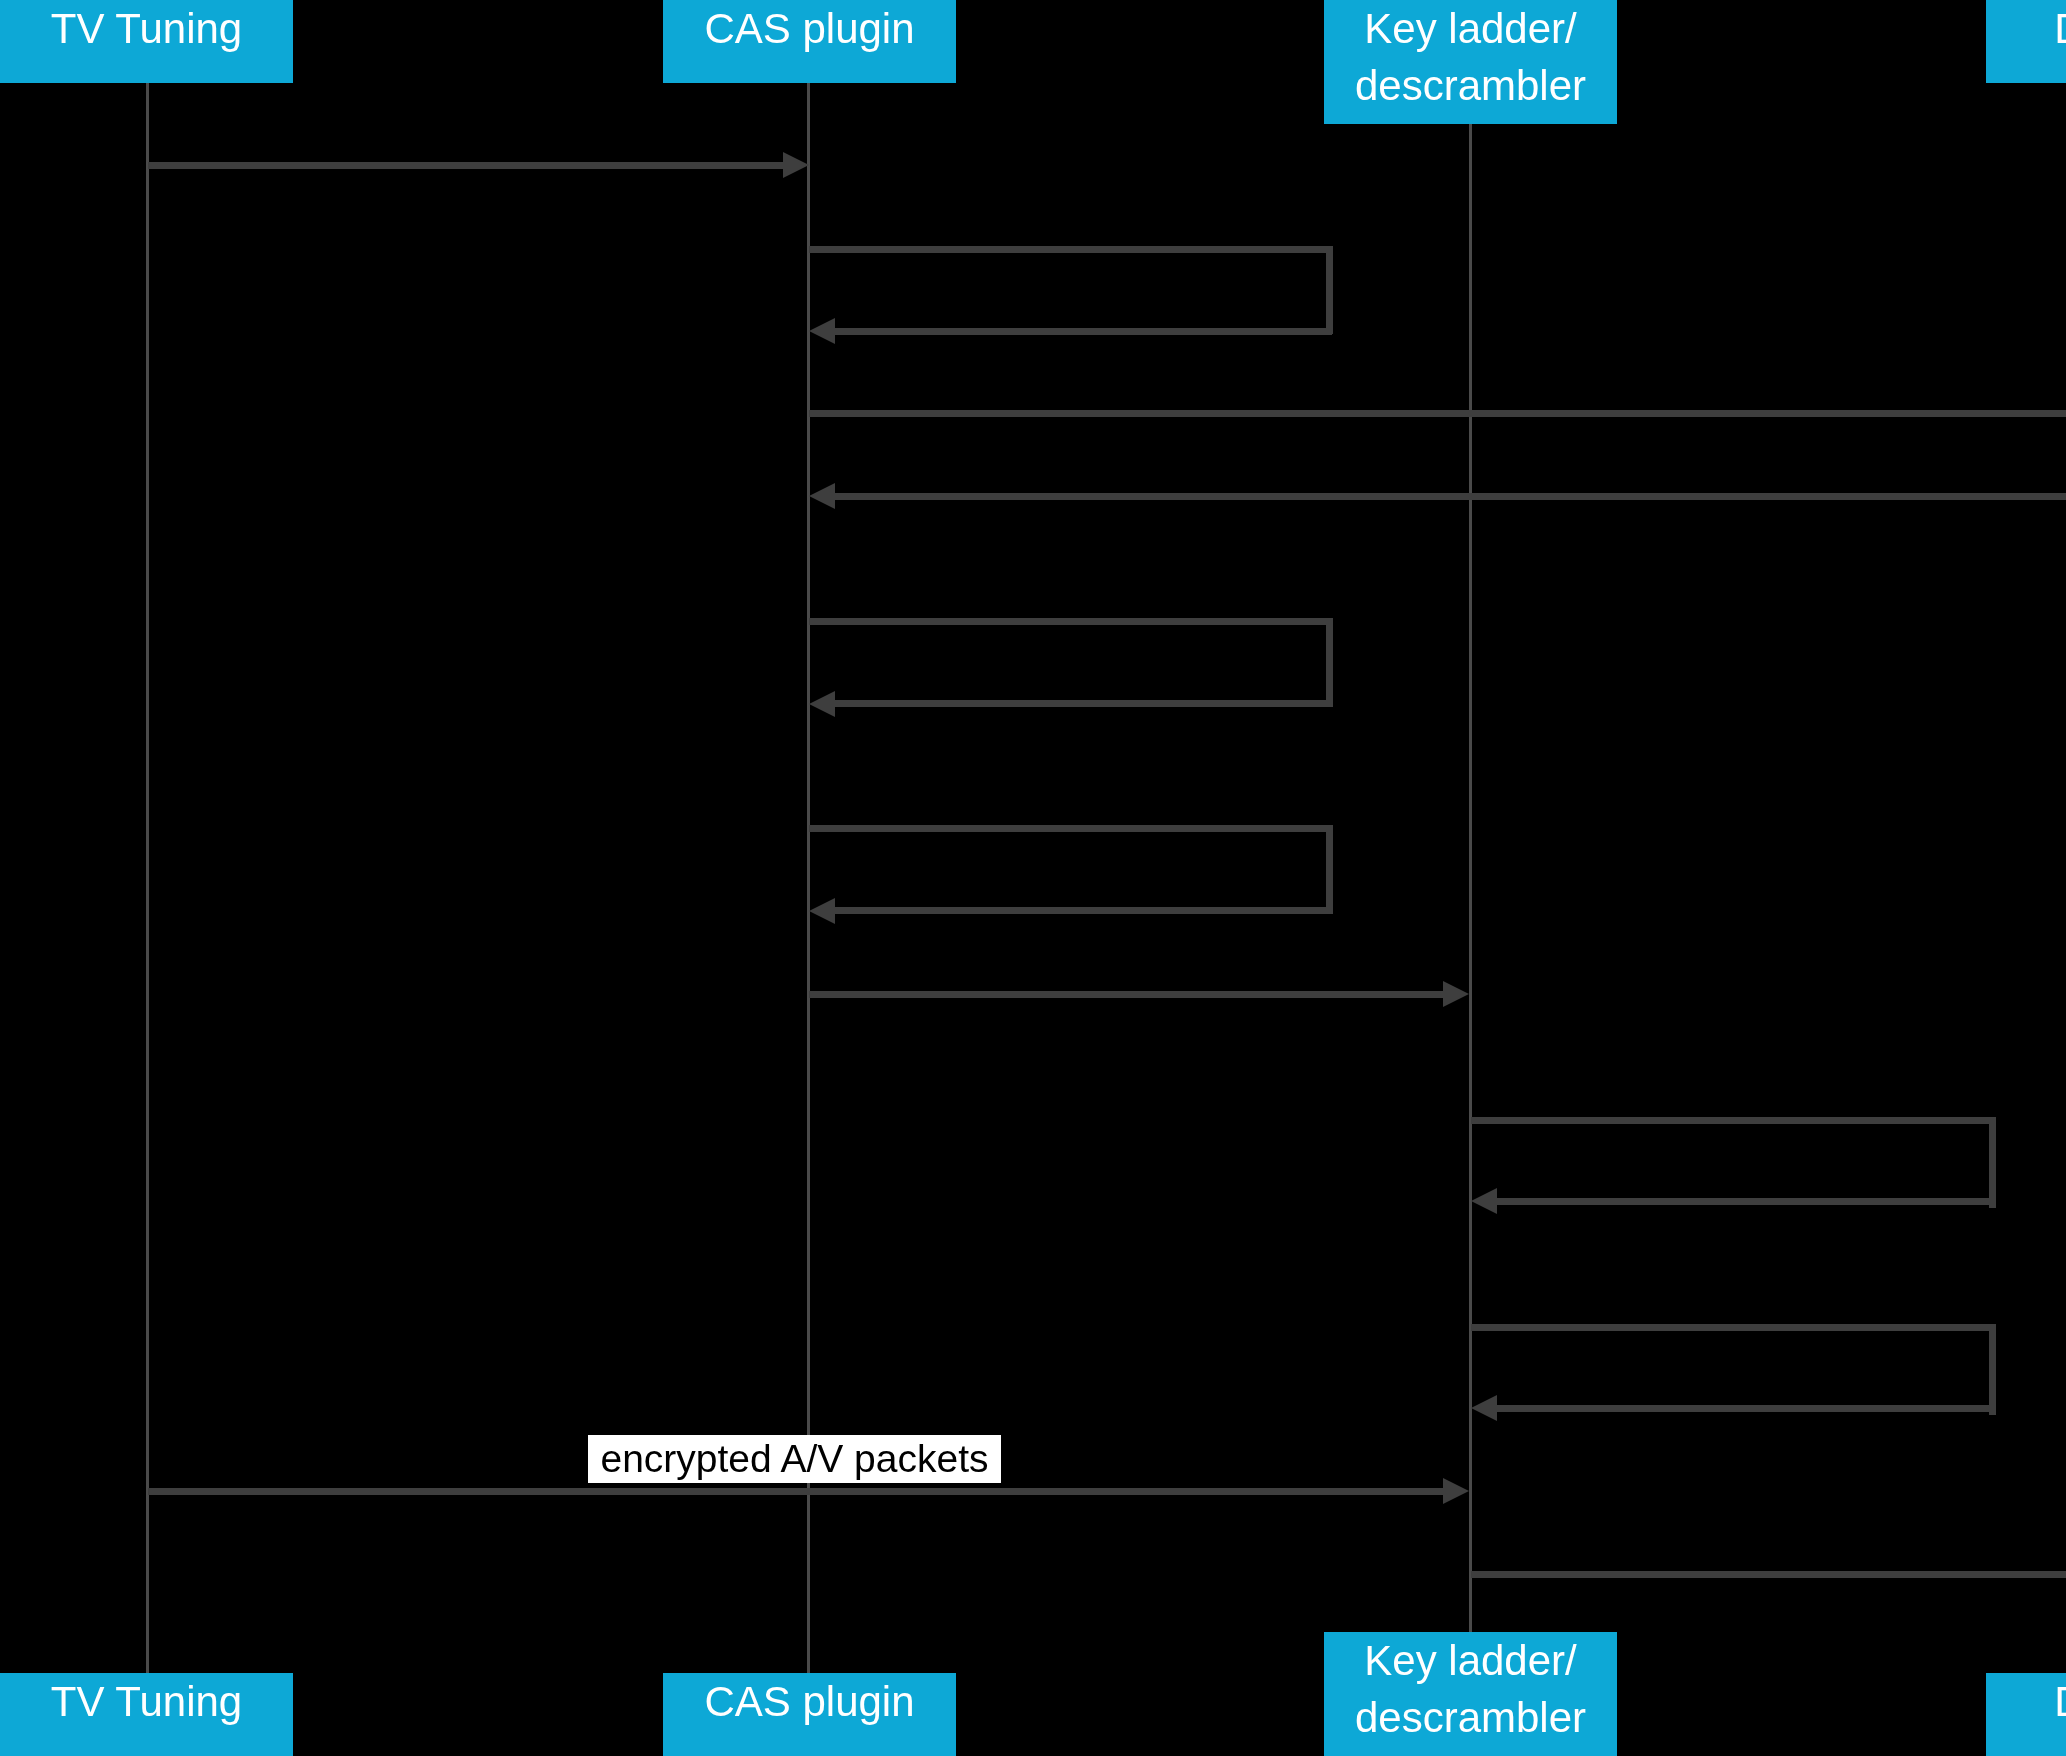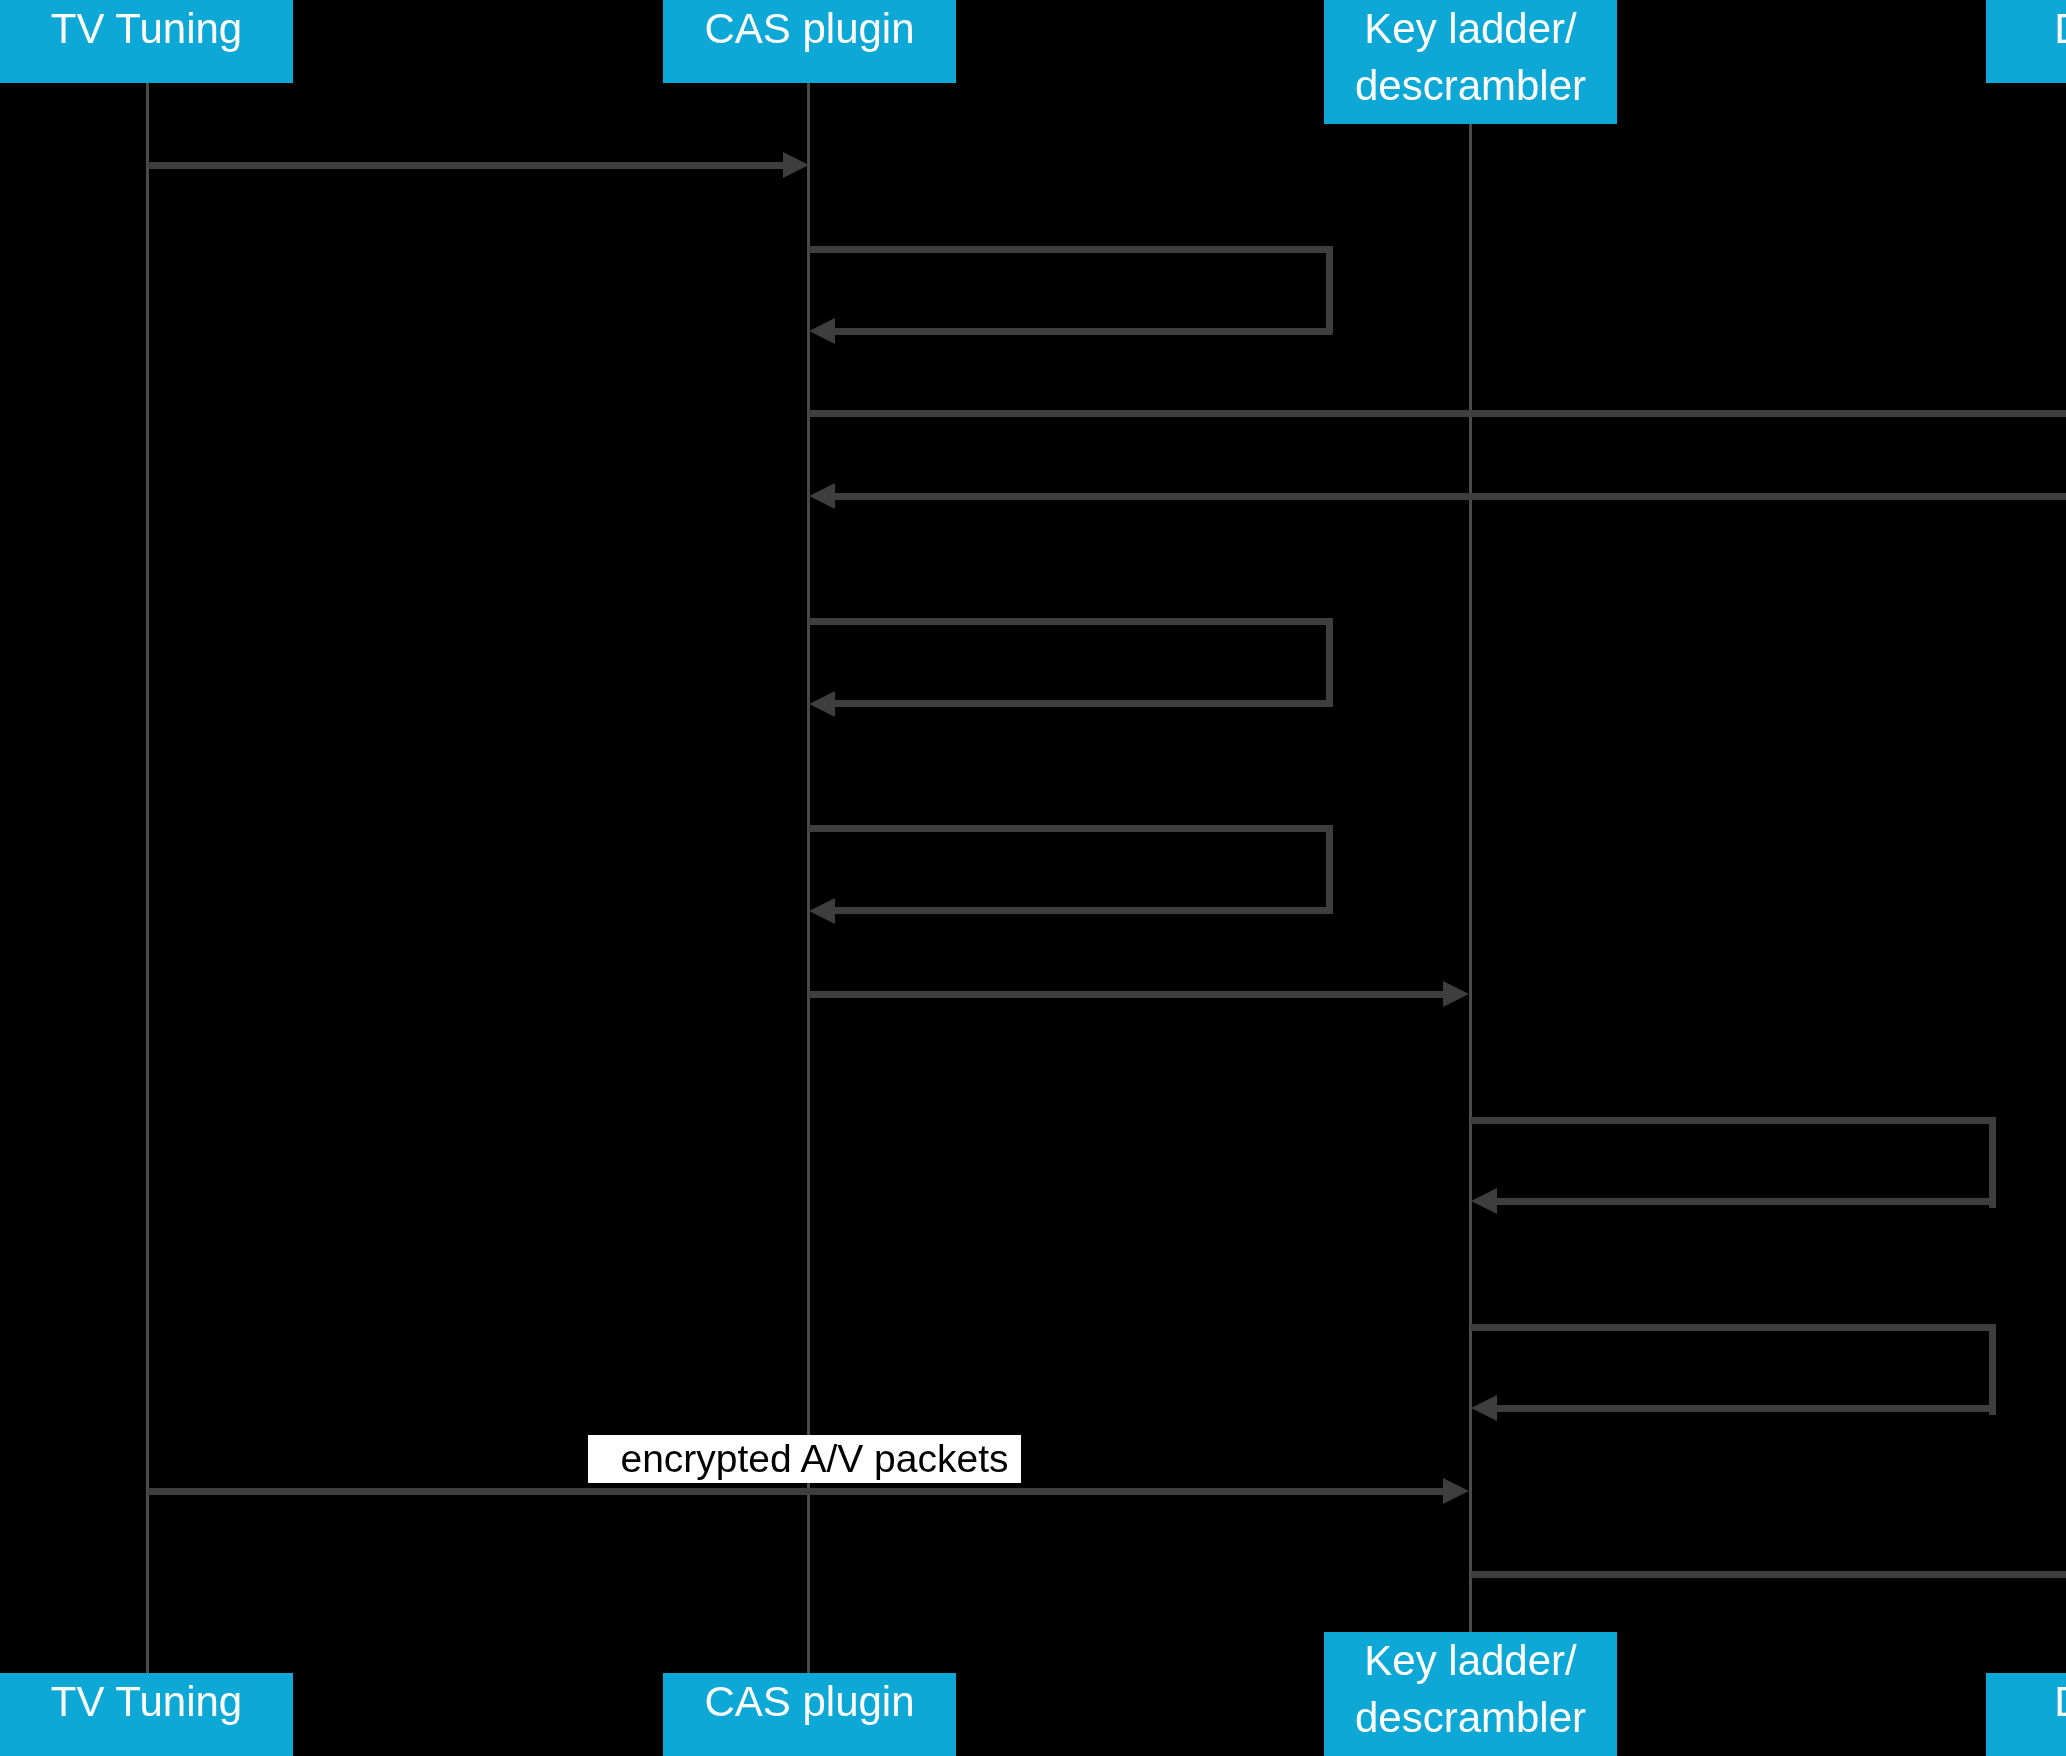--- a/index.html
+++ b/index.html
@@ -37,21 +37,20 @@
     border-bottom:13.2px solid transparent;
     border-right:26px solid var(--arrow,#3e3e3e);
   }
   .msg-label{
     position:absolute;
     background:var(--label-bg,#ffffff);
     color:var(--label-text,#000000);
     font-size:39px;
     display:flex;align-items:center;justify-content:center;
     white-space:nowrap;
-    padding-left:20px;
   }
 </style>
 </head>
 <body>
 
 <div class="diagram">
 
   <div class="actor" style="left:0;top:0;width:293px;height:83px">
     <span>TV Tuning</span>
   </div>

